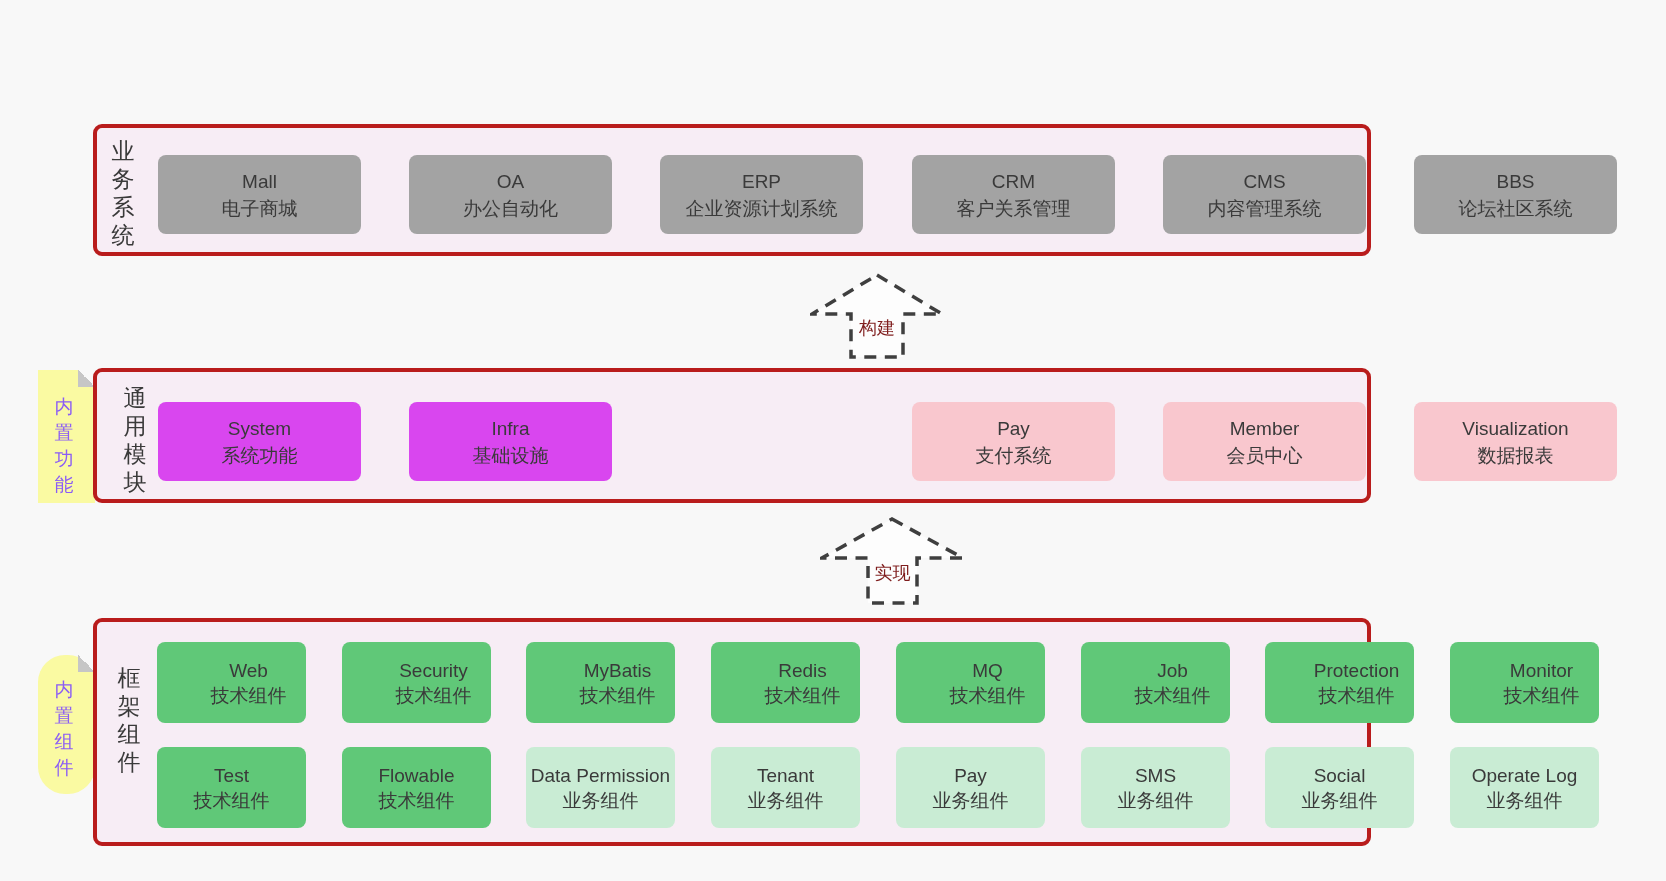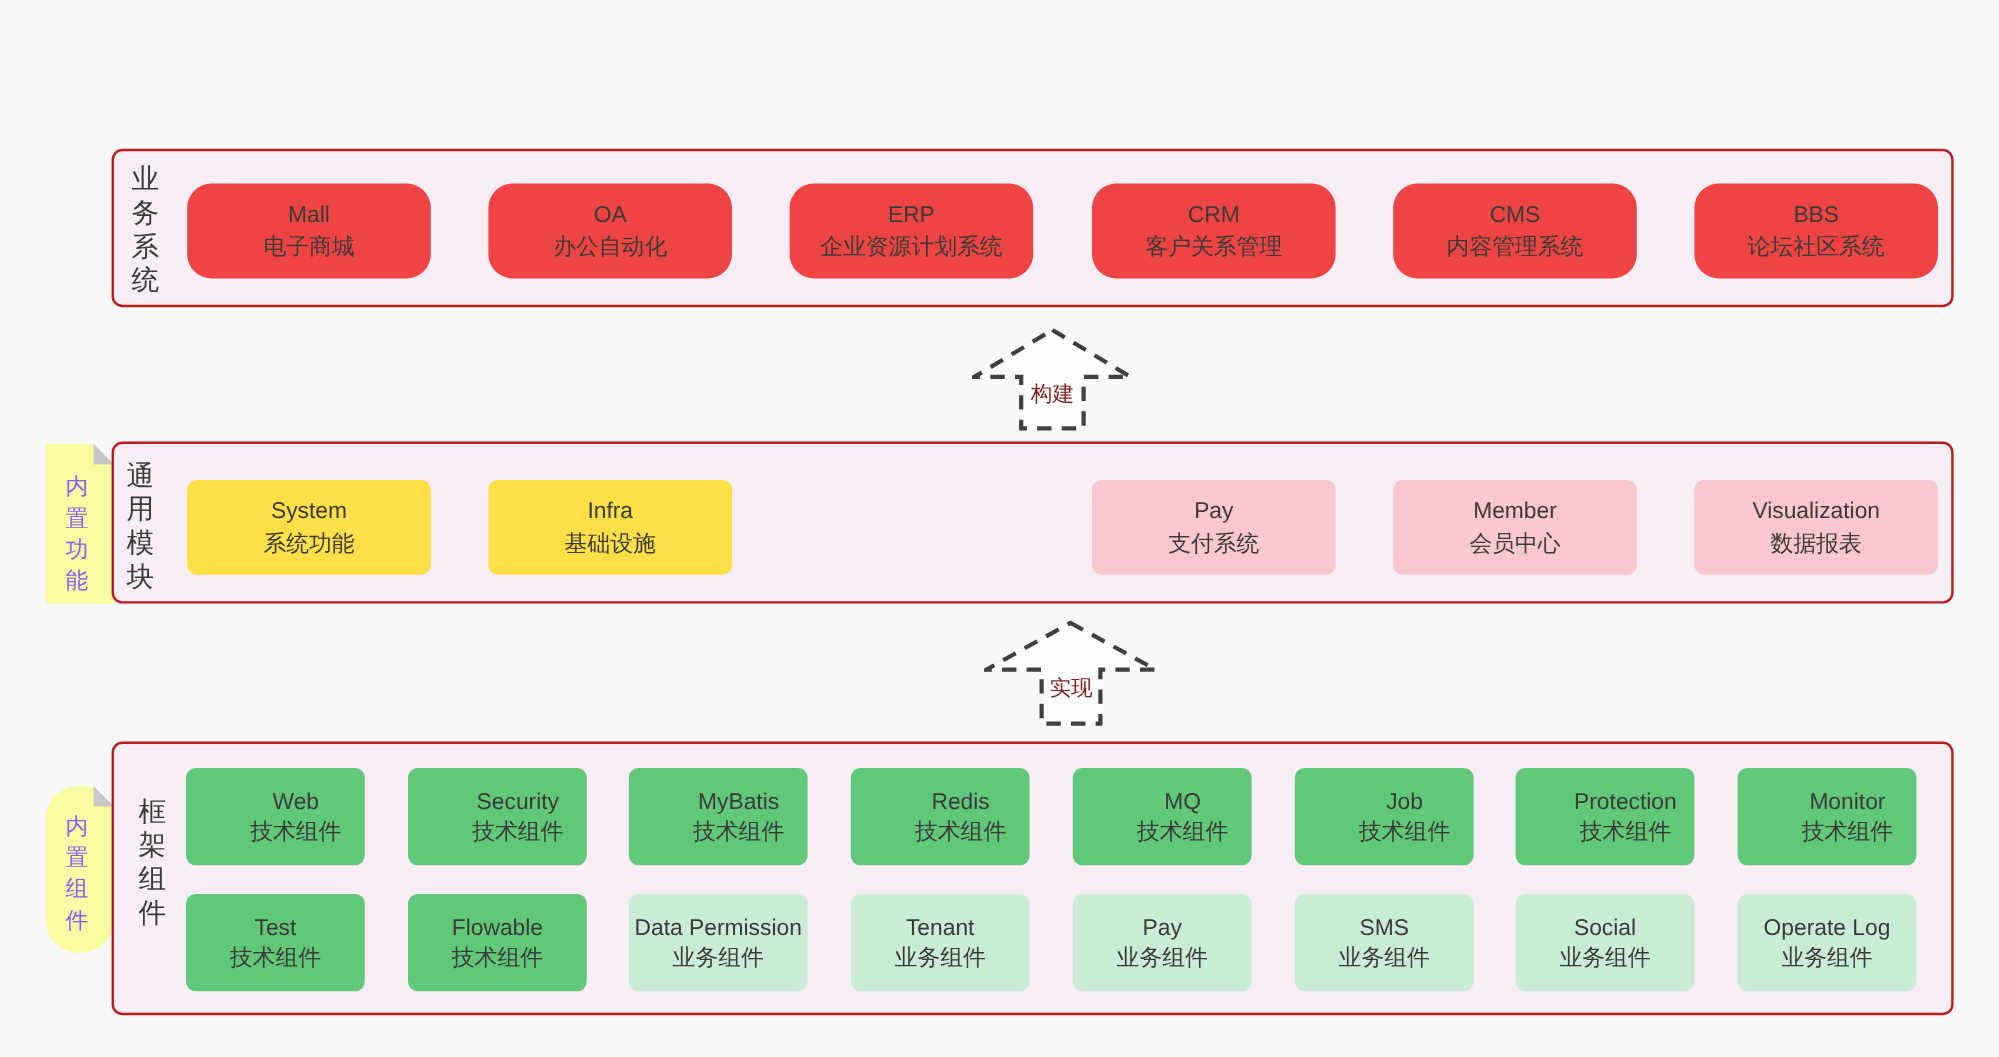--- a/index.html
+++ b/index.html
@@ -2,45 +2,45 @@
 <html><head>
 <meta charset="utf-8">
 <style>
   html,body{margin:0;padding:0;background:#f8f8f8;}
   .canvas{
     position:relative;width:1666px;height:881px;background:#f8f8f8;
     font-family:"Liberation Sans","DejaVu Sans",sans-serif;color:#3a3a3a;overflow:hidden;
   }
   
   .band{
-    position:absolute;left:93px;width:1535px;
-    background:#f7edf5;border:2px solid #b91c1c;border-radius:9px;
+    position:absolute;left:93px;width:1278px;
+    background:#f7edf5;border:4px solid #b91c1c;border-radius:9px;
     box-sizing:border-box;z-index:1;
   }
   .band1{top:124px;height:132px;}
   .band2{top:368px;height:135px;}
   .band3{top:618px;height:228px;}
   .vlabel{
     position:absolute;width:28px;font-size:23px;line-height:28px;
     word-break:break-all;text-align:center;color:#3a3a3a;
   }
   .band1 .vlabel{left:12px;top:9px;}
-  .band2 .vlabel{left:8px;top:12px;}
+  .band2 .vlabel{left:24px;top:12px;}
   .band3 .vlabel{left:18px;top:42px;text-align:center;}
   
   .box{
     position:absolute;width:203px;height:79px;border-radius:8px;
     display:flex;flex-direction:column;align-items:center;justify-content:center;
     text-align:center;font-size:19px;line-height:27px;
   }
   .band1 .box{top:27px;}
   .band2 .box{top:30px;}
   .c1{left:61px}.c2{left:312px}.c3{left:563px}.c4{left:815px}.c5{left:1066px}.c6{left:1317px}
-  .blue{background:#ef4444;border-radius:20px;}
-  .red{background:#fde047;}
+  .blue{background:#a3a3a3;}
+  .red{background:#d946ef;}
   .pink{background:#f9c7ce;}
   
   .gbox{
     position:absolute;width:149px;height:81px;border-radius:8px;
     display:flex;flex-direction:column;align-items:center;justify-content:center;
     text-align:center;font-size:19px;line-height:25px;padding:0 2px;box-sizing:border-box;
   }
   .row1{top:20px;padding-left:36px;}.row2{top:125px;}
   .g1{left:60px}.g2{left:245px}.g3{left:429px}.g4{left:614px}
   .g5{left:799px}.g6{left:984px}.g7{left:1168px}.g8{left:1353px}

